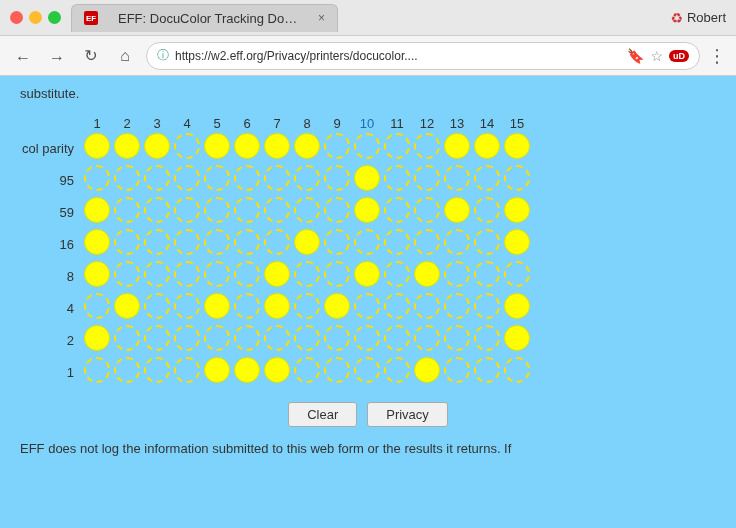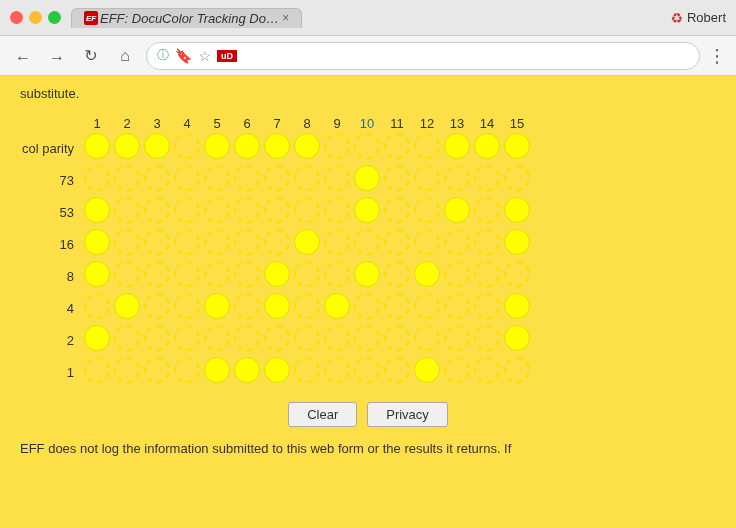--- a/index.html
+++ b/index.html
@@ -39,25 +39,24 @@
       align-items: center;
       flex: 1;
     }
     .tab {
       background: #d0d0d0;
       border-radius: 6px 6px 0 0;
       padding: 4px 12px;
       font-size: 12px;
       display: flex;
       align-items: center;
-      gap: 2px;
-      height: 20px;
+      gap: 20px;
+      height: 28px;
       border: 1px solid #bbb;
       border-bottom: none;
-      font-style: italic;
     }
     .tab-favicon {
       width: 14px;
       height: 14px;
       background: #cc0000;
       border-radius: 2px;
       font-size: 8px;
       color: white;
       display: flex;
       align-items: center;
@@ -141,31 +140,31 @@
       font-size: 14px;
       color: #888;
       cursor: pointer;
     }
     .ud-badge {
       background: #cc0000;
       color: white;
       font-size: 9px;
       font-weight: bold;
       padding: 1px 4px;
-      border-radius: 0;
+      border-radius: 6px;
     }
     .menu-dots {
       font-size: 18px;
       color: #555;
       cursor: pointer;
     }
 
     
     .page-content {
-      background: #fde047;
+      background: #7dd3fc;
       padding: 10px 20px;
       height: calc(528px - 36px - 40px);
       overflow-y: auto;
     }
 
     .page-intro {
       font-size: 13px;
       color: #333;
       margin-bottom: 14px;
     }
@@ -264,20 +263,21 @@
   </div>
 </div>
 
 <div class="nav-bar">
   <div class="nav-btn">←</div>
   <div class="nav-btn">→</div>
   <div class="nav-btn">↻</div>
   <div class="nav-btn">⌂</div>
   <div class="address-bar">
     <span class="address-icon">ⓘ</span>
+    <span class="address-text">https://w2.eff.org/Privacy/printers/docucolor....</span>
     <div class="address-actions">
       <span class="addr-action-icon">🔖</span>
       <span class="addr-action-icon">☆</span>
       <span class="ud-badge">uD</span>
     </div>
   </div>
   <div class="menu-dots">⋮</div>
 </div>
 
 <div class="page-content">
@@ -318,39 +318,39 @@
             <td><span class="dot dot-filled"></span></td>
             <td><span class="dot dot-empty"></span></td>
             <td><span class="dot dot-empty"></span></td>
             <td><span class="dot dot-empty"></span></td>
             <td><span class="dot dot-empty"></span></td>
             <td><span class="dot dot-filled"></span></td>
             <td><span class="dot dot-filled"></span></td>
             <td><span class="dot dot-filled"></span></td>
           </tr>
           <tr>
-            <td class="row-label">73</td>
-            <td><span class="dot dot-empty"></span></td>
-            <td><span class="dot dot-empty"></span></td>
-            <td><span class="dot dot-empty"></span></td>
-            <td><span class="dot dot-empty"></span></td>
-            <td><span class="dot dot-empty"></span></td>
-            <td><span class="dot dot-empty"></span></td>
-            <td><span class="dot dot-empty"></span></td>
-            <td><span class="dot dot-empty"></span></td>
-            <td><span class="dot dot-empty"></span></td>
-            <td><span class="dot dot-filled"></span></td>
-            <td><span class="dot dot-empty"></span></td>
-            <td><span class="dot dot-empty"></span></td>
-            <td><span class="dot dot-empty"></span></td>
-            <td><span class="dot dot-empty"></span></td>
-            <td><span class="dot dot-empty"></span></td>
-          </tr>
-          <tr>
-            <td class="row-label">53</td>
+            <td class="row-label">95</td>
+            <td><span class="dot dot-empty"></span></td>
+            <td><span class="dot dot-empty"></span></td>
+            <td><span class="dot dot-empty"></span></td>
+            <td><span class="dot dot-empty"></span></td>
+            <td><span class="dot dot-empty"></span></td>
+            <td><span class="dot dot-empty"></span></td>
+            <td><span class="dot dot-empty"></span></td>
+            <td><span class="dot dot-empty"></span></td>
+            <td><span class="dot dot-empty"></span></td>
+            <td><span class="dot dot-filled"></span></td>
+            <td><span class="dot dot-empty"></span></td>
+            <td><span class="dot dot-empty"></span></td>
+            <td><span class="dot dot-empty"></span></td>
+            <td><span class="dot dot-empty"></span></td>
+            <td><span class="dot dot-empty"></span></td>
+          </tr>
+          <tr>
+            <td class="row-label">59</td>
             <td><span class="dot dot-filled"></span></td>
             <td><span class="dot dot-empty"></span></td>
             <td><span class="dot dot-empty"></span></td>
             <td><span class="dot dot-empty"></span></td>
             <td><span class="dot dot-empty"></span></td>
             <td><span class="dot dot-empty"></span></td>
             <td><span class="dot dot-empty"></span></td>
             <td><span class="dot dot-empty"></span></td>
             <td><span class="dot dot-empty"></span></td>
             <td><span class="dot dot-filled"></span></td>

